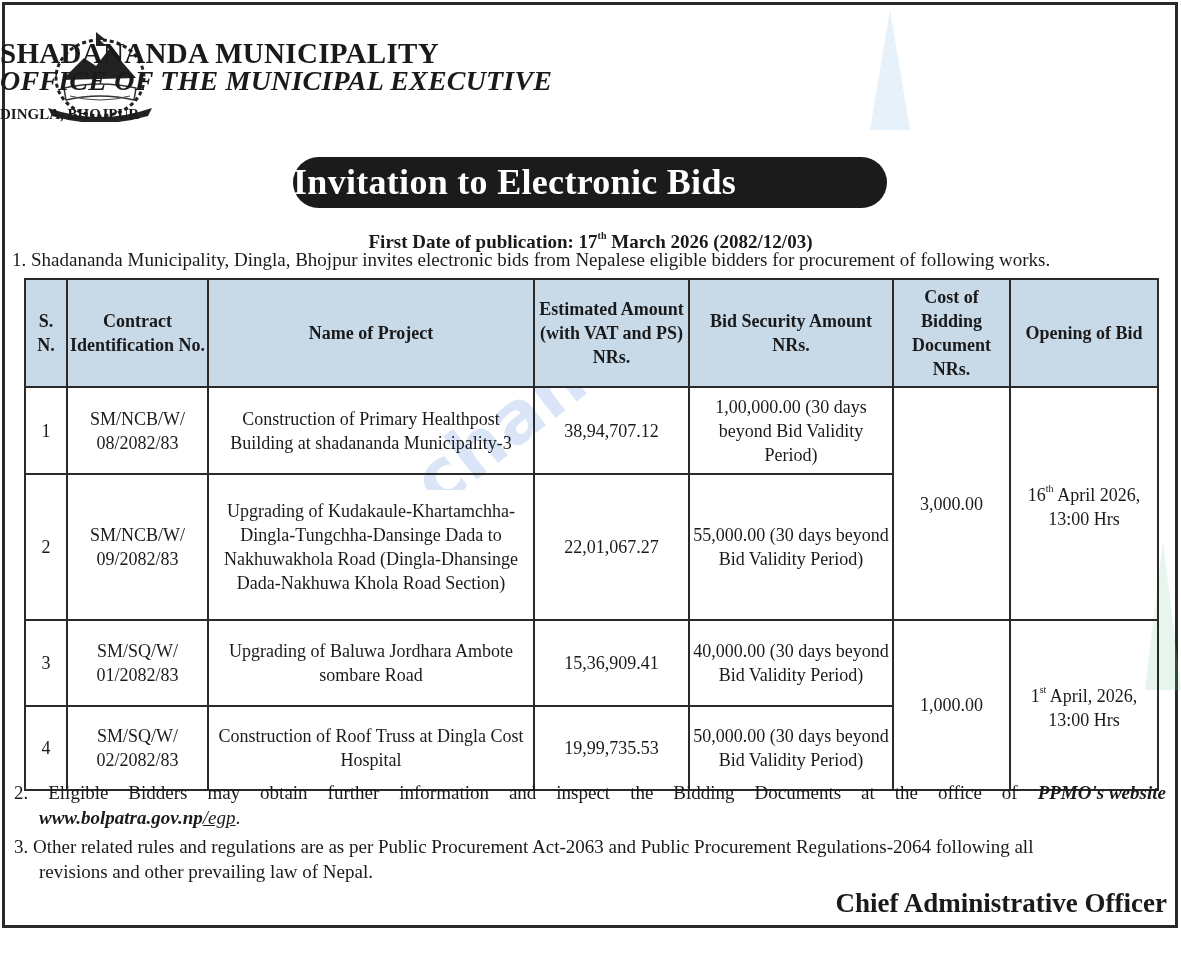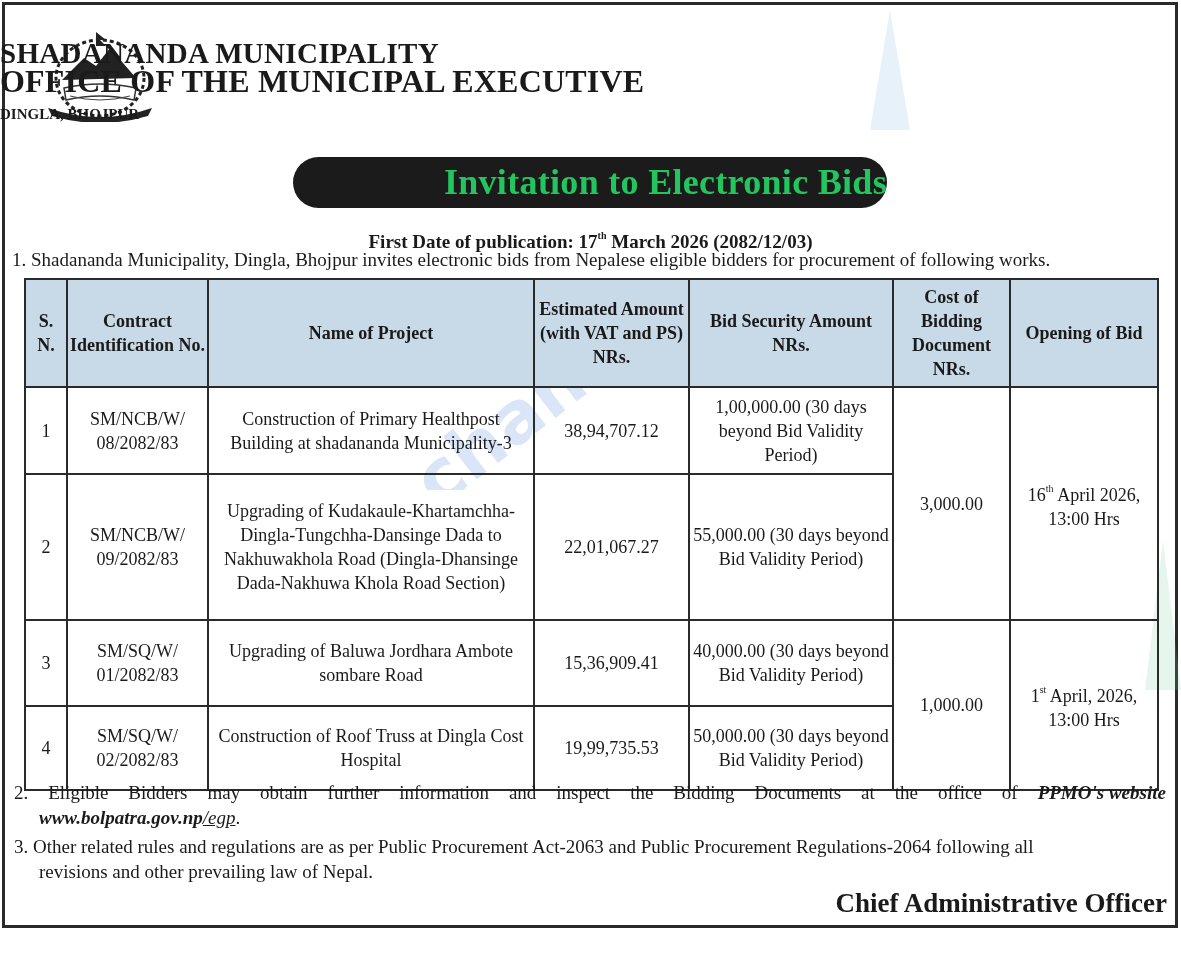--- a/index.html
+++ b/index.html
@@ -11,25 +11,25 @@
     .page { position: relative; width: 1181px; height: 954px; background: #fff; }
     .frame {
       position: absolute; left: 2px; top: 2px; width: 1176px; height: 926px;
       border: 3px solid #2a2a2a; background: #fff;
     }
     .emblem {
       position: absolute; left: 44px; top: 30px; width: 112px; height: 92px;
     }
     .header { position: absolute; left: 0; top: 36px; width: 1181px; text-align: left; }
     .h1 { font-size: 29px; font-weight: bold; letter-spacing: 0.3px; line-height: 34px; height: 34px; }
-    .h2 { font-size: 32px; font-weight: bold; letter-spacing: 0.2px; line-height: 34px; height: 34px; margin-top: -6px; }
+    .h2 { font-size: 28px; font-weight: bold; letter-spacing: 0.2px; line-height: 34px; height: 34px; margin-top: -6px; font-style: italic; }
     .h3 { font-size: 15px; font-weight: bold; line-height: 24px; height: 24px; margin-top: 4px; }
     .banner {
       position: absolute; left: 293px; top: 157px; width: 594px; height: 51px;
-      background: #1b1b1b; border-radius: 26px; color: #22c55e; text-align: right;
+      background: #1b1b1b; border-radius: 26px; color: #ffffff; text-align: left;
       font-size: 36px; font-weight: bold; line-height: 51px; letter-spacing: 0.3px;
     }
     .pubdate {
       position: absolute; left: 0; top: 220px; width: 1181px; text-align: center;
       font-size: 19px; font-weight: bold; line-height: 32px;
     }
     .pubdate sup { font-size: 10px; vertical-align: 9px; }
     .para1 {
       position: absolute; left: 12px; top: 248px; width: 1160px;
       font-size: 19px; line-height: 24px; white-space: nowrap;

